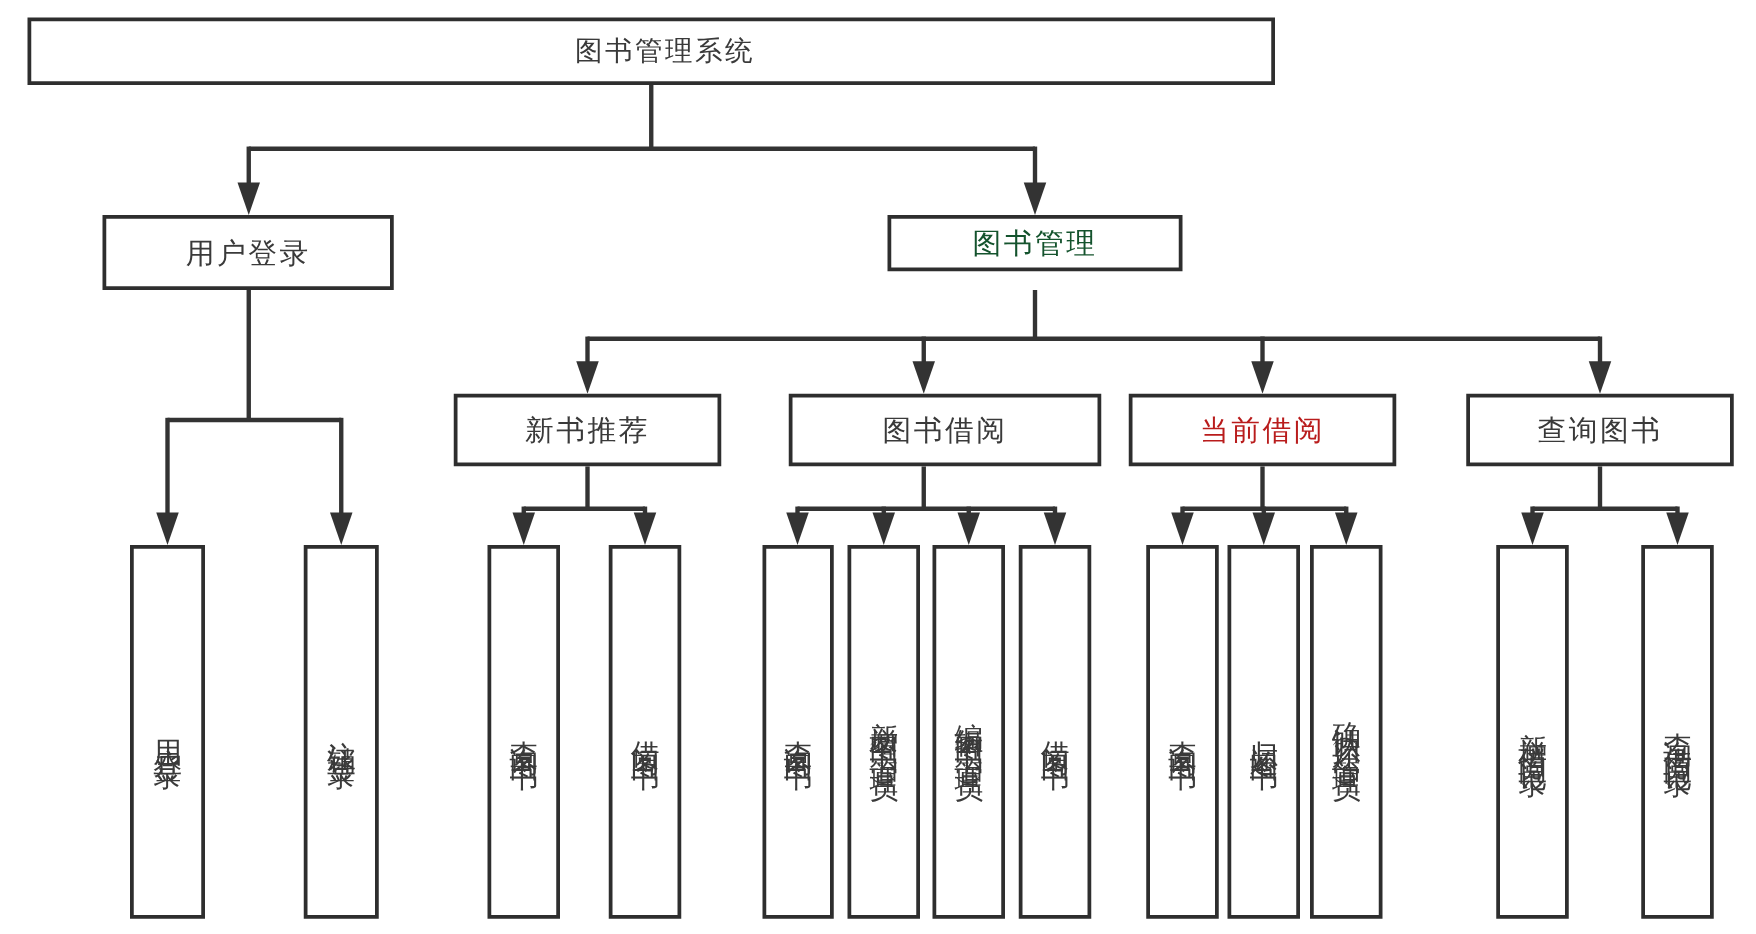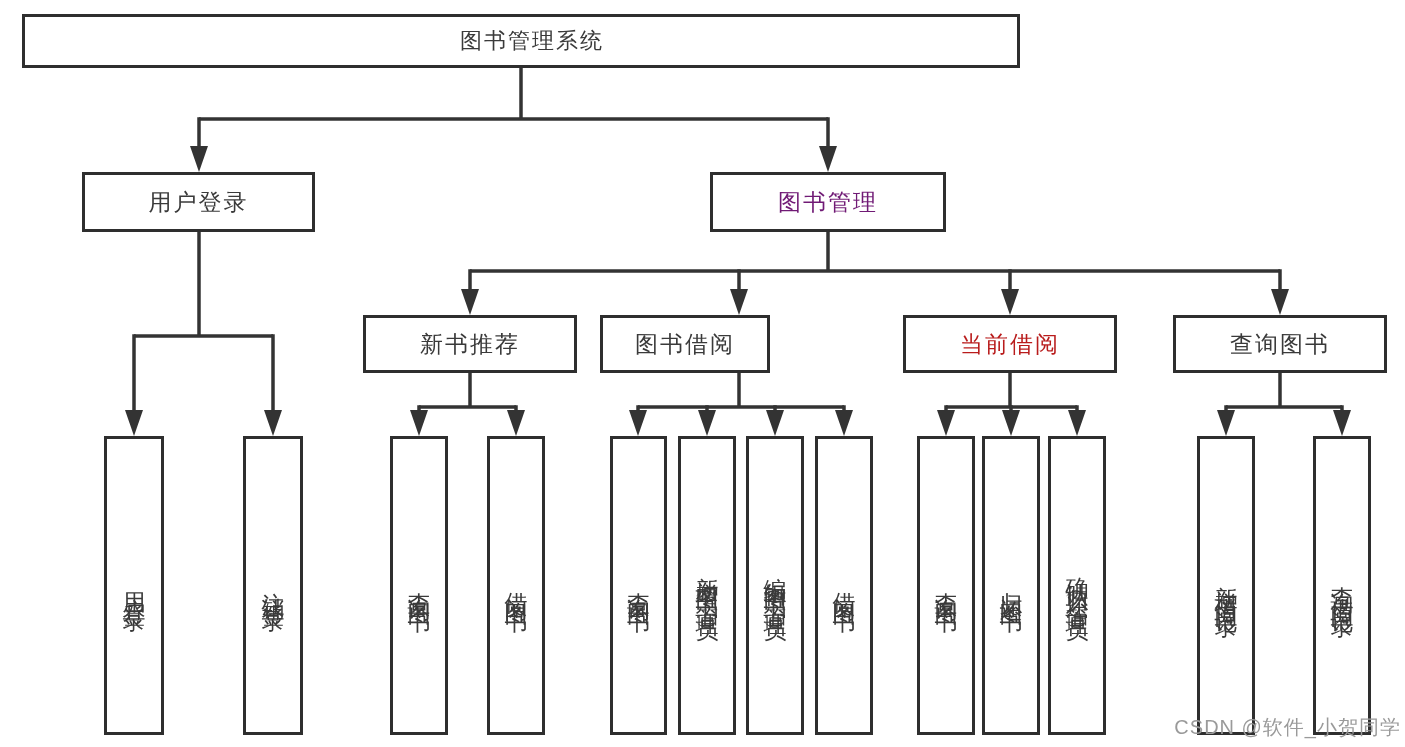--- a/index.html
+++ b/index.html
@@ -120,27 +120,27 @@
       <line x1="1342" y1="405.25" x2="1342" y2="414" stroke="#333333" stroke-width="3.5"></line>
       <polygon points="1333,410 1351,410 1342,436" fill="#333333"></polygon>
     </svg>
   <div id="nodes-layer">
       <div class="node h root" style="left: 22px; top: 14px; width: 998px; height: 54px; border-color: rgb(46, 46, 46); color: rgb(58, 58, 58);">
         <span class="htext">图书管理系统</span>
       </div>
       <div class="node h" style="left: 82px; top: 172px; width: 233px; height: 60px; border-color: rgb(46, 46, 46); color: rgb(58, 58, 58);">
         <span class="htext">用户登录</span>
       </div>
-      <div class="node h" style="left: 710px; top: 172px; width: 236px; height: 60px; border-color: rgb(46, 46, 46); color: #701a75;">
+      <div class="node h" style="left: 710px; top: 172px; width: 236px; height: 45px; border-color: rgb(46, 46, 46); color: #14532d;">
         <span class="htext">图书管理</span>
       </div>
       <div class="node h" style="left: 363px; top: 315px; width: 214px; height: 58px; border-color: rgb(46, 46, 46); color: rgb(58, 58, 58);">
         <span class="htext">新书推荐</span>
       </div>
-      <div class="node h" style="left: 600px; top: 315px; width: 170px; height: 58px; border-color: rgb(46, 46, 46); color: rgb(58, 58, 58);">
+      <div class="node h" style="left: 631px; top: 315px; width: 250px; height: 58px; border-color: rgb(46, 46, 46); color: rgb(58, 58, 58);">
         <span class="htext">图书借阅</span>
       </div>
       <div class="node h" style="left: 903px; top: 315px; width: 214px; height: 58px; border-color: rgb(46, 46, 46); color: #b91c1c;">
         <span class="htext">当前借阅</span>
       </div>
       <div class="node h" style="left: 1173px; top: 315px; width: 214px; height: 58px; border-color: rgb(46, 46, 46); color: rgb(58, 58, 58);">
         <span class="htext">查询图书</span>
       </div>
       <div class="node v" style="left: 104px; top: 436px; width: 60px; height: 299px; border-color: rgb(46, 46, 46); color: rgb(58, 58, 58);">
         <span class="vtext">用户登录</span>
@@ -175,14 +175,13 @@
       <div class="node v" style="left: 1048px; top: 436px; width: 58px; height: 299px; border-color: rgb(46, 46, 46); color: rgb(58, 58, 58);">
         <span class="vtext">确认归还（管理员）</span>
       </div>
       <div class="node v" style="left: 1197px; top: 436px; width: 58px; height: 299px; border-color: rgb(46, 46, 46); color: rgb(58, 58, 58);">
         <span class="vtext">新增借阅记录</span>
       </div>
       <div class="node v" style="left: 1313px; top: 436px; width: 58px; height: 299px; border-color: rgb(46, 46, 46); color: rgb(58, 58, 58);">
         <span class="vtext">查询借阅记录</span>
       </div>
     </div>
-  <div class="watermark">CSDN @软件_小贺同学</div>
 </div>
 
 </body></html>

